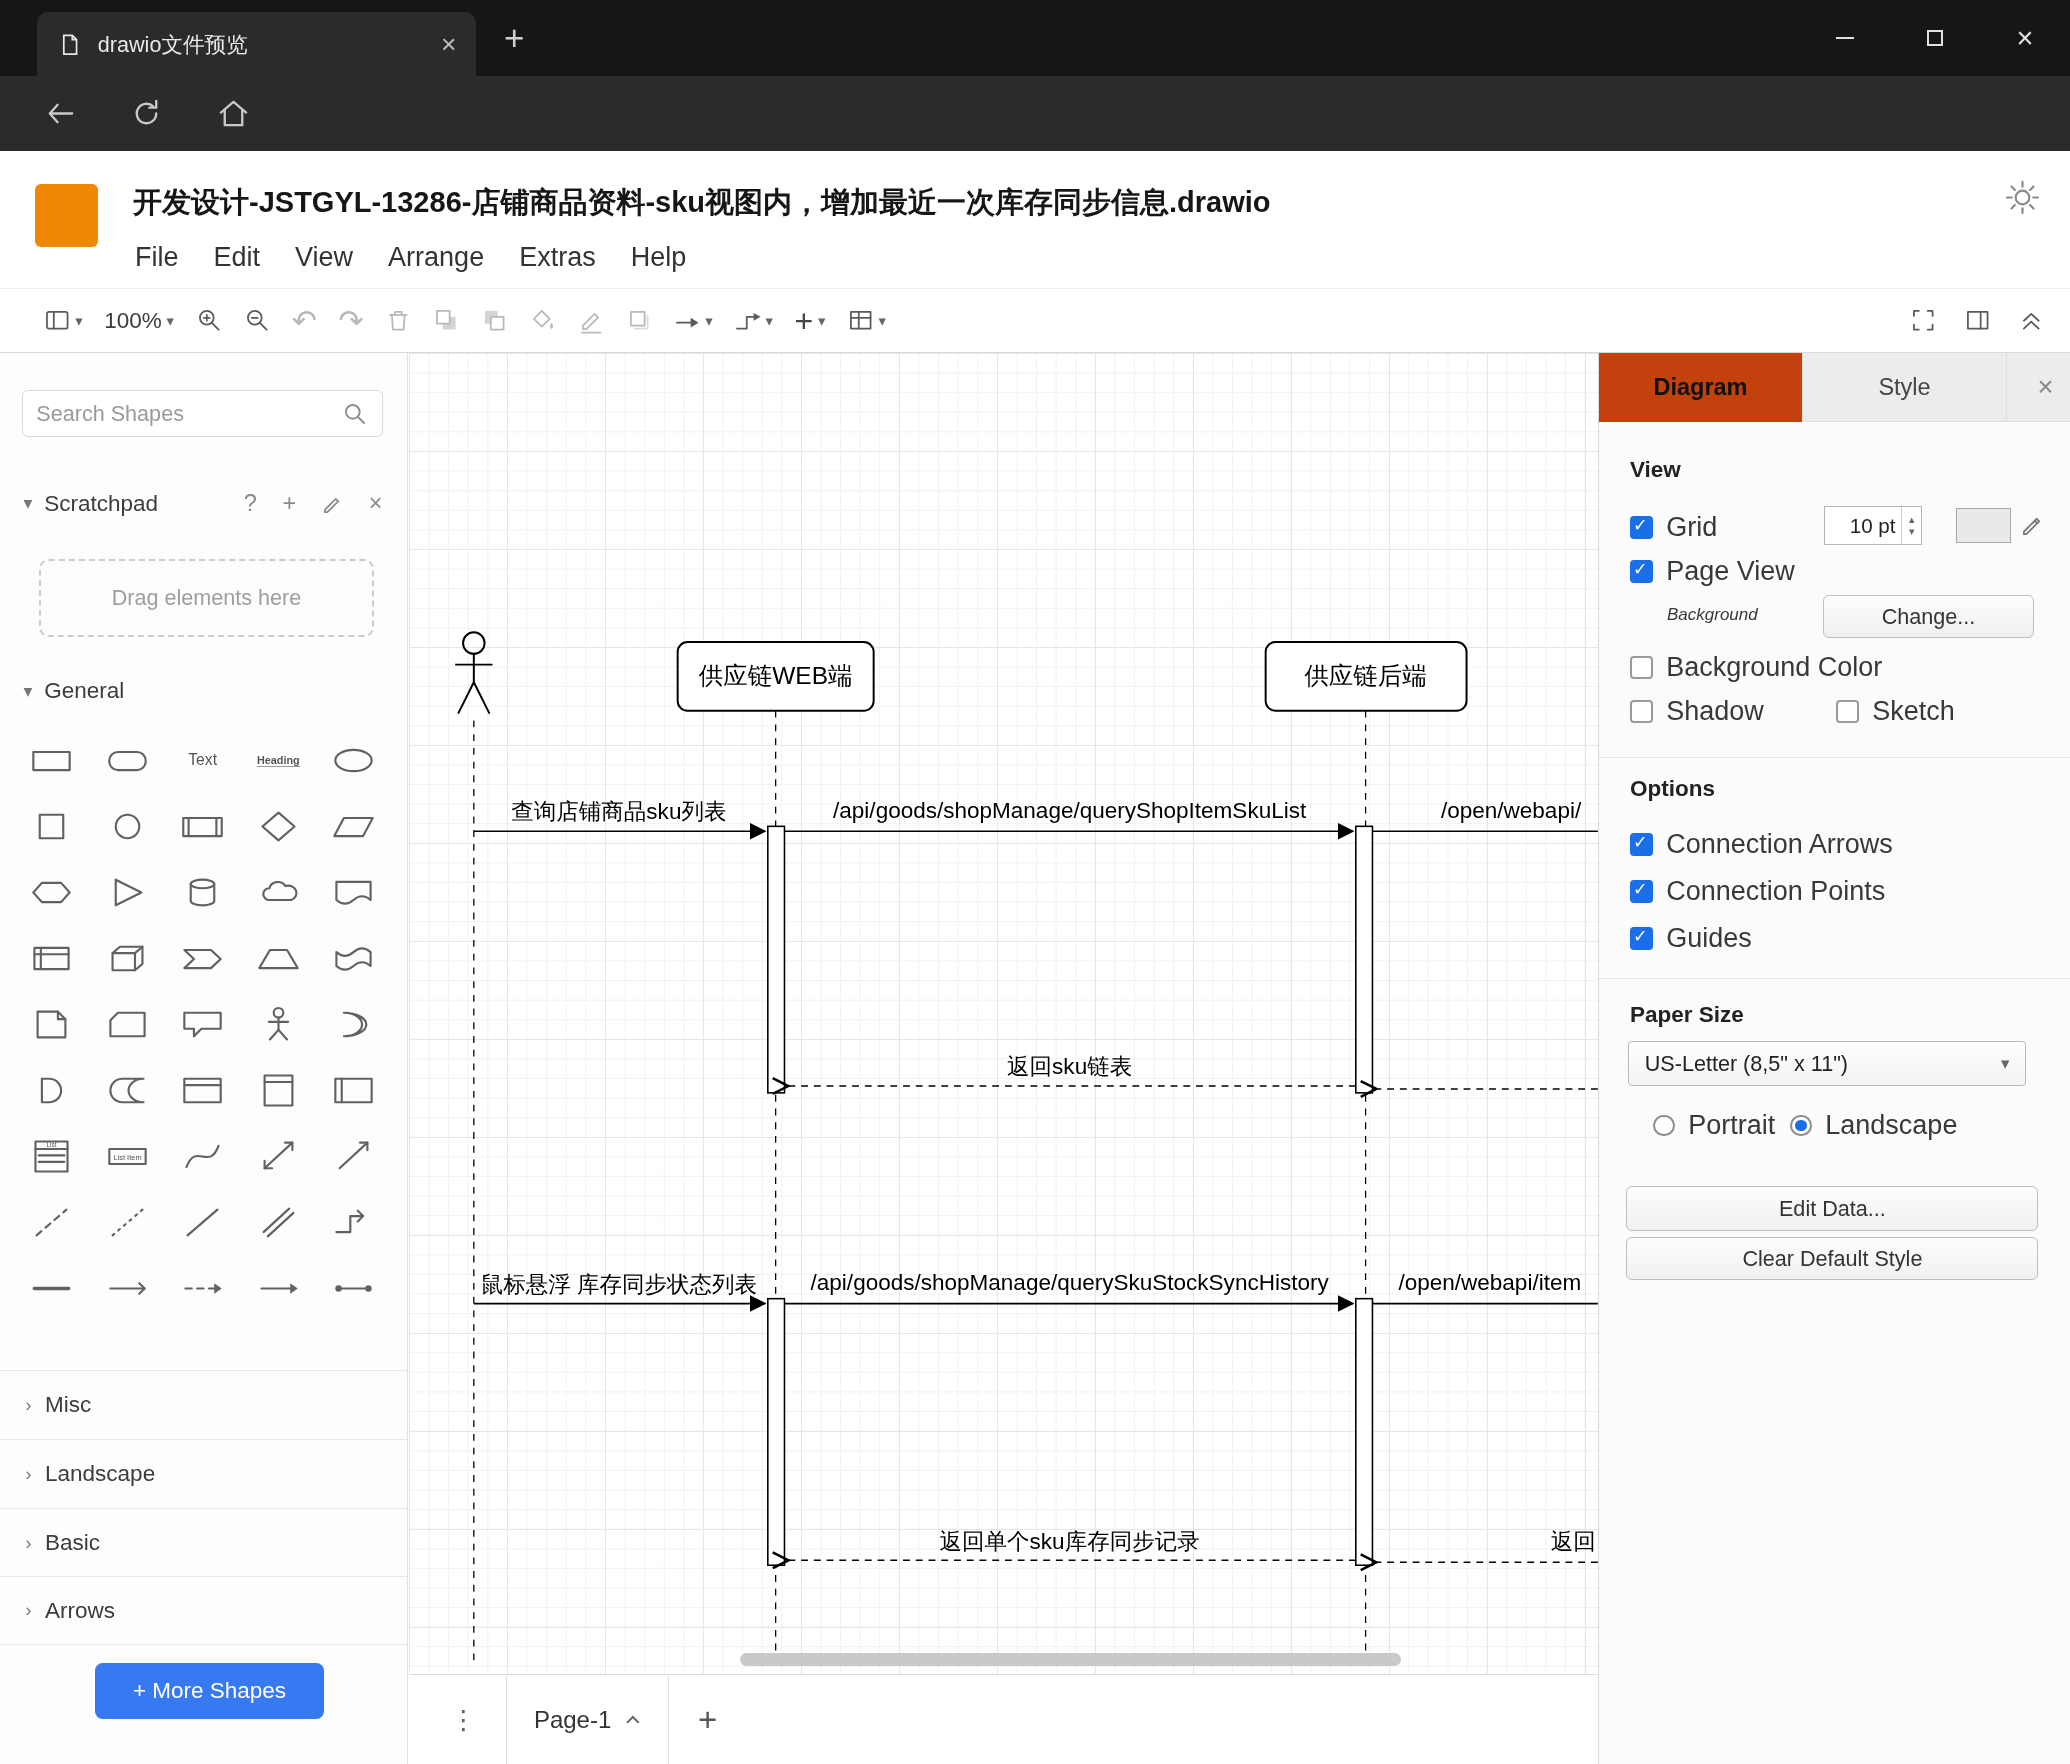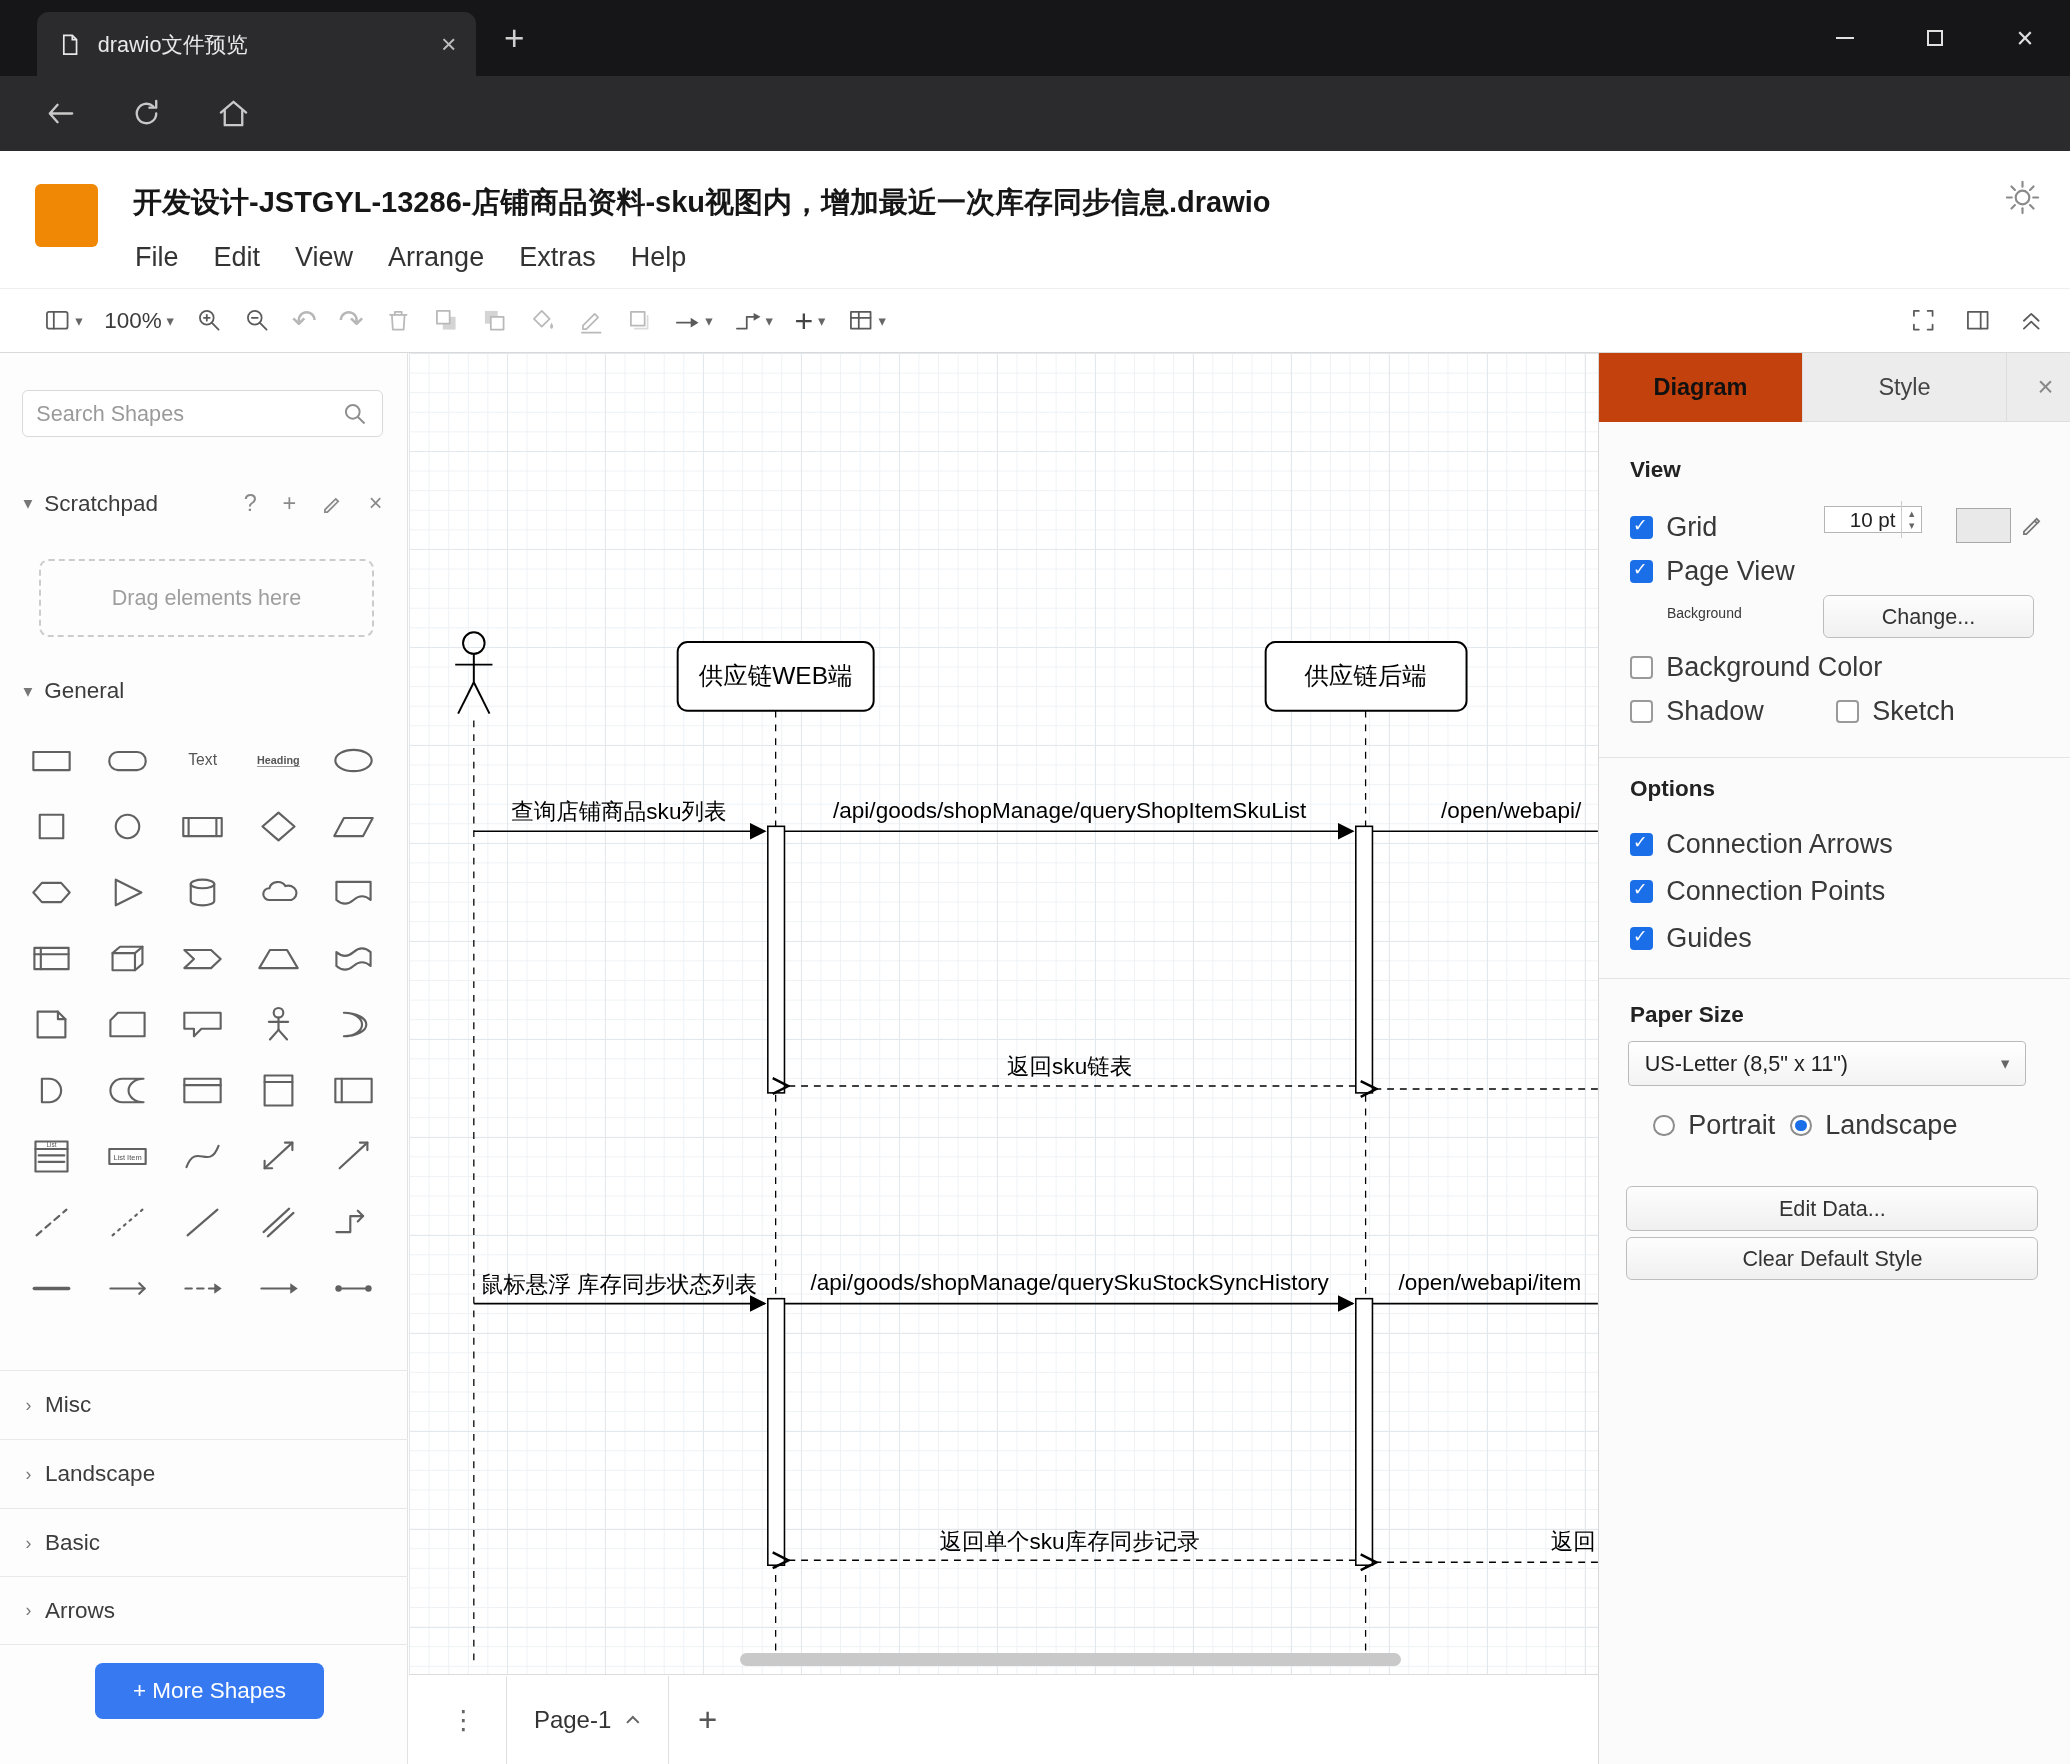--- a/index.html
+++ b/index.html
@@ -111,31 +111,31 @@
   .ftab { width:204px; height:69px; display:flex; align-items:center; justify-content:center;
           font-size:23.5px; color:#444; border-right:1px solid #ddd; }
   .ftab.active { background:#c2410c; font-weight:700; color:#111; }
   .fclose { margin-left:auto; margin-right:17.6px; color:#888; font-size:27.4px; }
   .fsec { position:absolute; left:31px; font-size:22.5px; font-weight:700; color:#222; }
   .frow { position:absolute; left:31px; display:flex; align-items:center; gap:13.7px; font-size:27px; color:#383838; }
   .cb { width:22.5px; height:22.5px; border-radius:3.9px; display:inline-block; flex:none; }
   .cb.on { background:#1a6fe8; position:relative; }
   .cb.on::after { content:"\2713"; position:absolute; left:2.9px; top:-1px; color:#fff; font-size:17.6px; }
   .cb.off { border:2px solid #9a9a9a; background:#fff; }
-  .ginput { position:absolute; left:225px; top:153px; width:98px; height:27px; border:1px solid #b5b5b5;
+  .ginput { position:absolute; left:225px; top:153px; width:98px; height:39px; border:1px solid #b5b5b5;
             background:#fff; display:flex; align-items:center; font-size:20.6px; color:#222; }
   .ginput .gval { flex:1; text-align:right; padding-right:5.9px; }
   .gspin { width:19.6px; height:37px; border-left:1px solid #ccc; display:flex; flex-direction:column;
            align-items:center; justify-content:center; font-size:10.8px; color:#666; line-height:1.1; }
   .swatch { position:absolute; left:357px; top:155px; width:55px; height:35px; background:#e9e9e9; border:1px solid #a8a8a8; }
   .eyedrop { position:absolute; left:421px; top:159px; }
   .fbtn { position:absolute; border:1px solid #bdbdbd; border-radius:5.9px;
           background:linear-gradient(#fdfdfd,#f0f0f0); display:flex; align-items:center; justify-content:center;
           font-size:21.6px; color:#333; }
-  .flabel { position:absolute; font-size:14px; color:#383838; }
+  .flabel { position:absolute; font-size:17px; color:#383838;font-style:italic; }
   .fdivider { position:absolute; left:0; width:472px; border-top:1px solid #e4e4e4; }
   .fselect { position:absolute; left:29px; top:688px; width:398px; height:45px; border:1px solid #b9b9b9;
              border-radius:3.9px; background:linear-gradient(#fff,#f3f3f3); display:flex; align-items:center;
              padding:0 15.7px; font-size:21.6px; color:#222; }
   .fselect .caret { margin-left:auto; font-size:16.7px; }
   .radio { width:21.6px; height:21.6px; border-radius:50%; border:2px solid #8c8c8c; background:#fff; flex:none; position:relative; }
   .radio.on::after { content:""; position:absolute; left:2.9px; top:2.9px; width:11.8px; height:11.8px; border-radius:50%; background:#1a6fe8; }
 </style>
 </head>
 <body>

